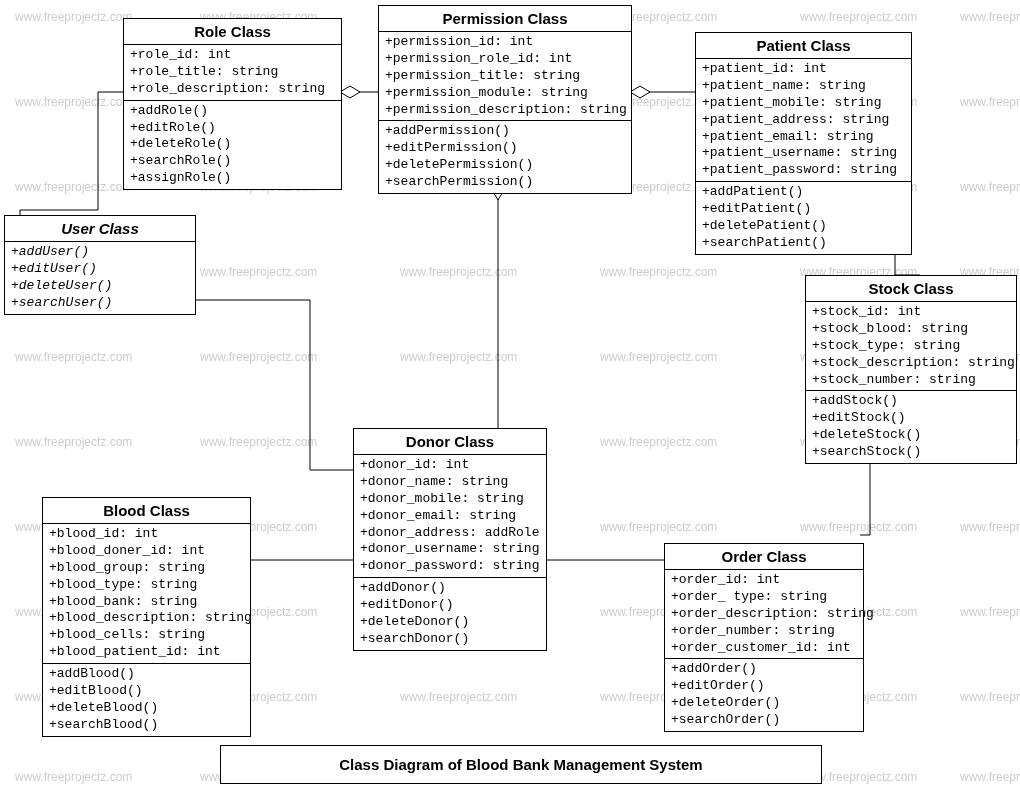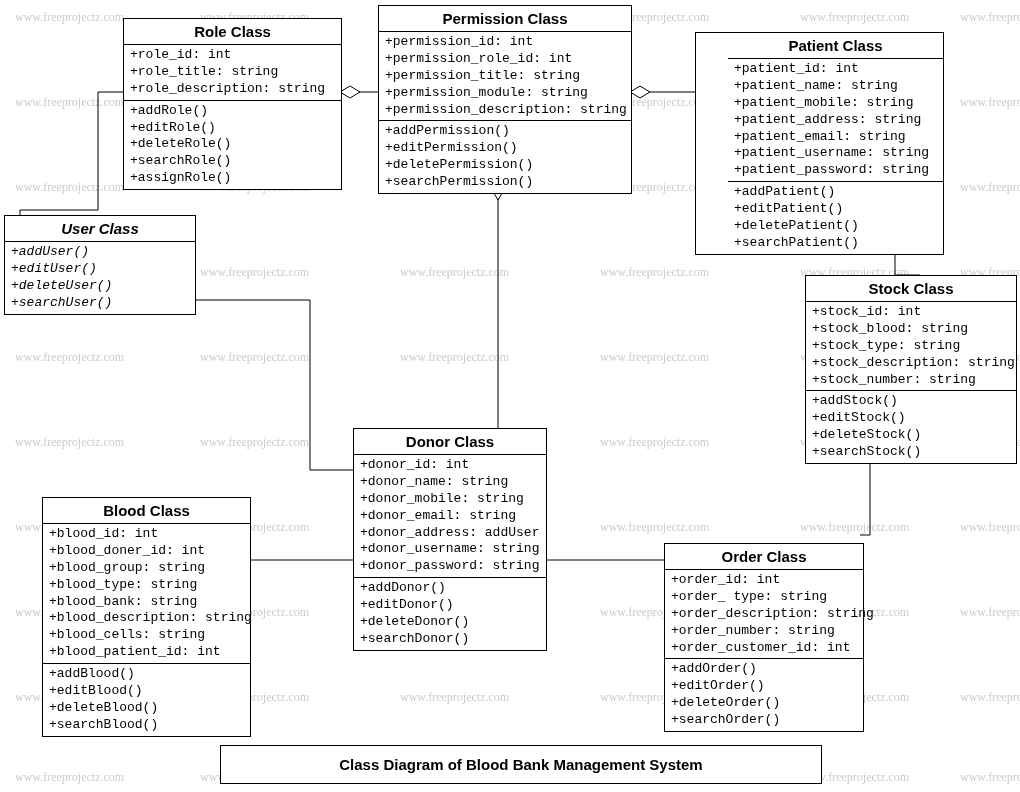--- a/index.html
+++ b/index.html
@@ -9,21 +9,21 @@
     height: 792px;
     position: relative;
     font-family: Arial, sans-serif;
     background: #fff;
     overflow: hidden;
   }
   .watermark {
     position: absolute;
     color: #ccc;
     font-size: 12px;
-    font-family: Liberation Serif, serif;
+    font-family: Liberation Sans, sans-serif;
     pointer-events: none;
     z-index: 0;
   }
   .class-box {
     position: absolute;
     border: 1px solid #000;
     background: #fff;
     font-size: 13px;
     z-index: 2;
   }
@@ -183,21 +183,21 @@
       <div class="class-row">+permission_description: string</div>
     </div>
   <div class="class-section">
       <div class="class-row">+addPermission()</div>
       <div class="class-row">+editPermission()</div>
       <div class="class-row">+deletePermission()</div>
       <div class="class-row">+searchPermission()</div>
     </div>
 </div>
 
-<div class="class-box" style="left:695px; top:32px; width:215px;padding-left:32px;">
+<div class="class-box" style="left:695px; top:32px; width:215px;">
   <div class="class-title">Patient Class</div>
   <div class="class-section">
       <div class="class-row">+patient_id: int</div>
       <div class="class-row">+patient_name: string</div>
       <div class="class-row">+patient_mobile: string</div>
       <div class="class-row">+patient_address: string</div>
       <div class="class-row">+patient_email: string</div>
       <div class="class-row">+patient_username: string</div>
       <div class="class-row">+patient_password: string</div>
     </div>
@@ -236,21 +236,21 @@
     </div>
 </div>
 
 <div class="class-box" style="left:353px; top:428px; width:192px;">
   <div class="class-title">Donor Class</div>
   <div class="class-section">
       <div class="class-row">+donor_id: int</div>
       <div class="class-row">+donor_name: string</div>
       <div class="class-row">+donor_mobile: string</div>
       <div class="class-row">+donor_email: string</div>
-      <div class="class-row">+donor_address: addUser</div>
+      <div class="class-row">+donor_address: addRole</div>
       <div class="class-row">+donor_username: string</div>
       <div class="class-row">+donor_password: string</div>
     </div>
   <div class="class-section">
       <div class="class-row">+addDonor()</div>
       <div class="class-row">+editDonor()</div>
       <div class="class-row">+deleteDonor()</div>
       <div class="class-row">+searchDonor()</div>
     </div>
 </div>

